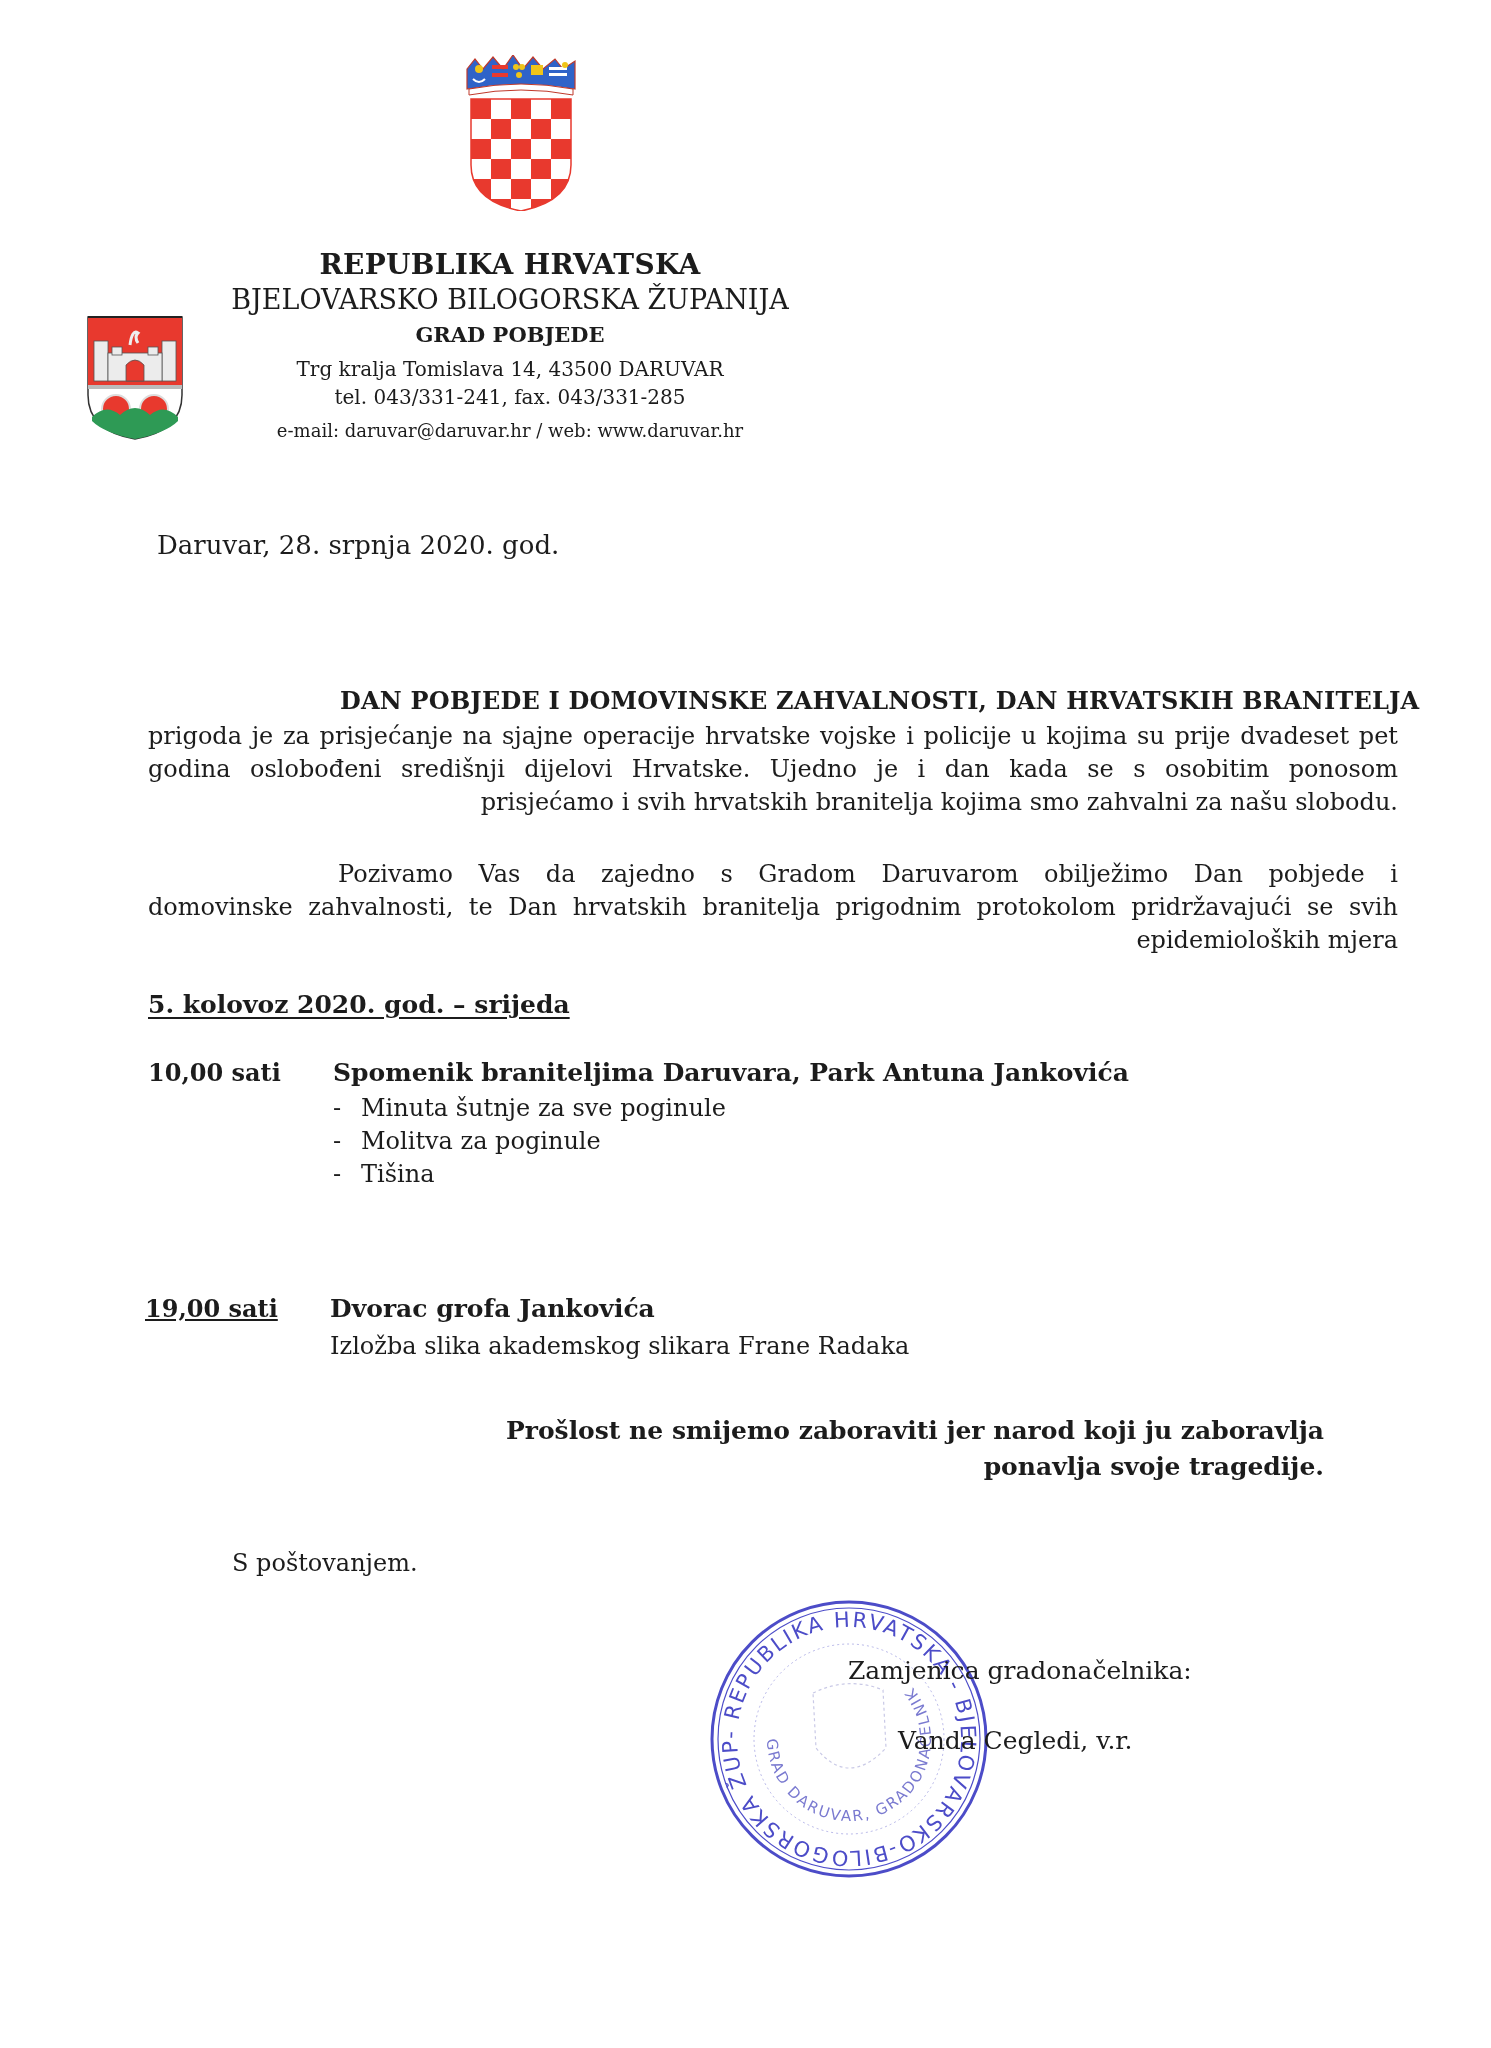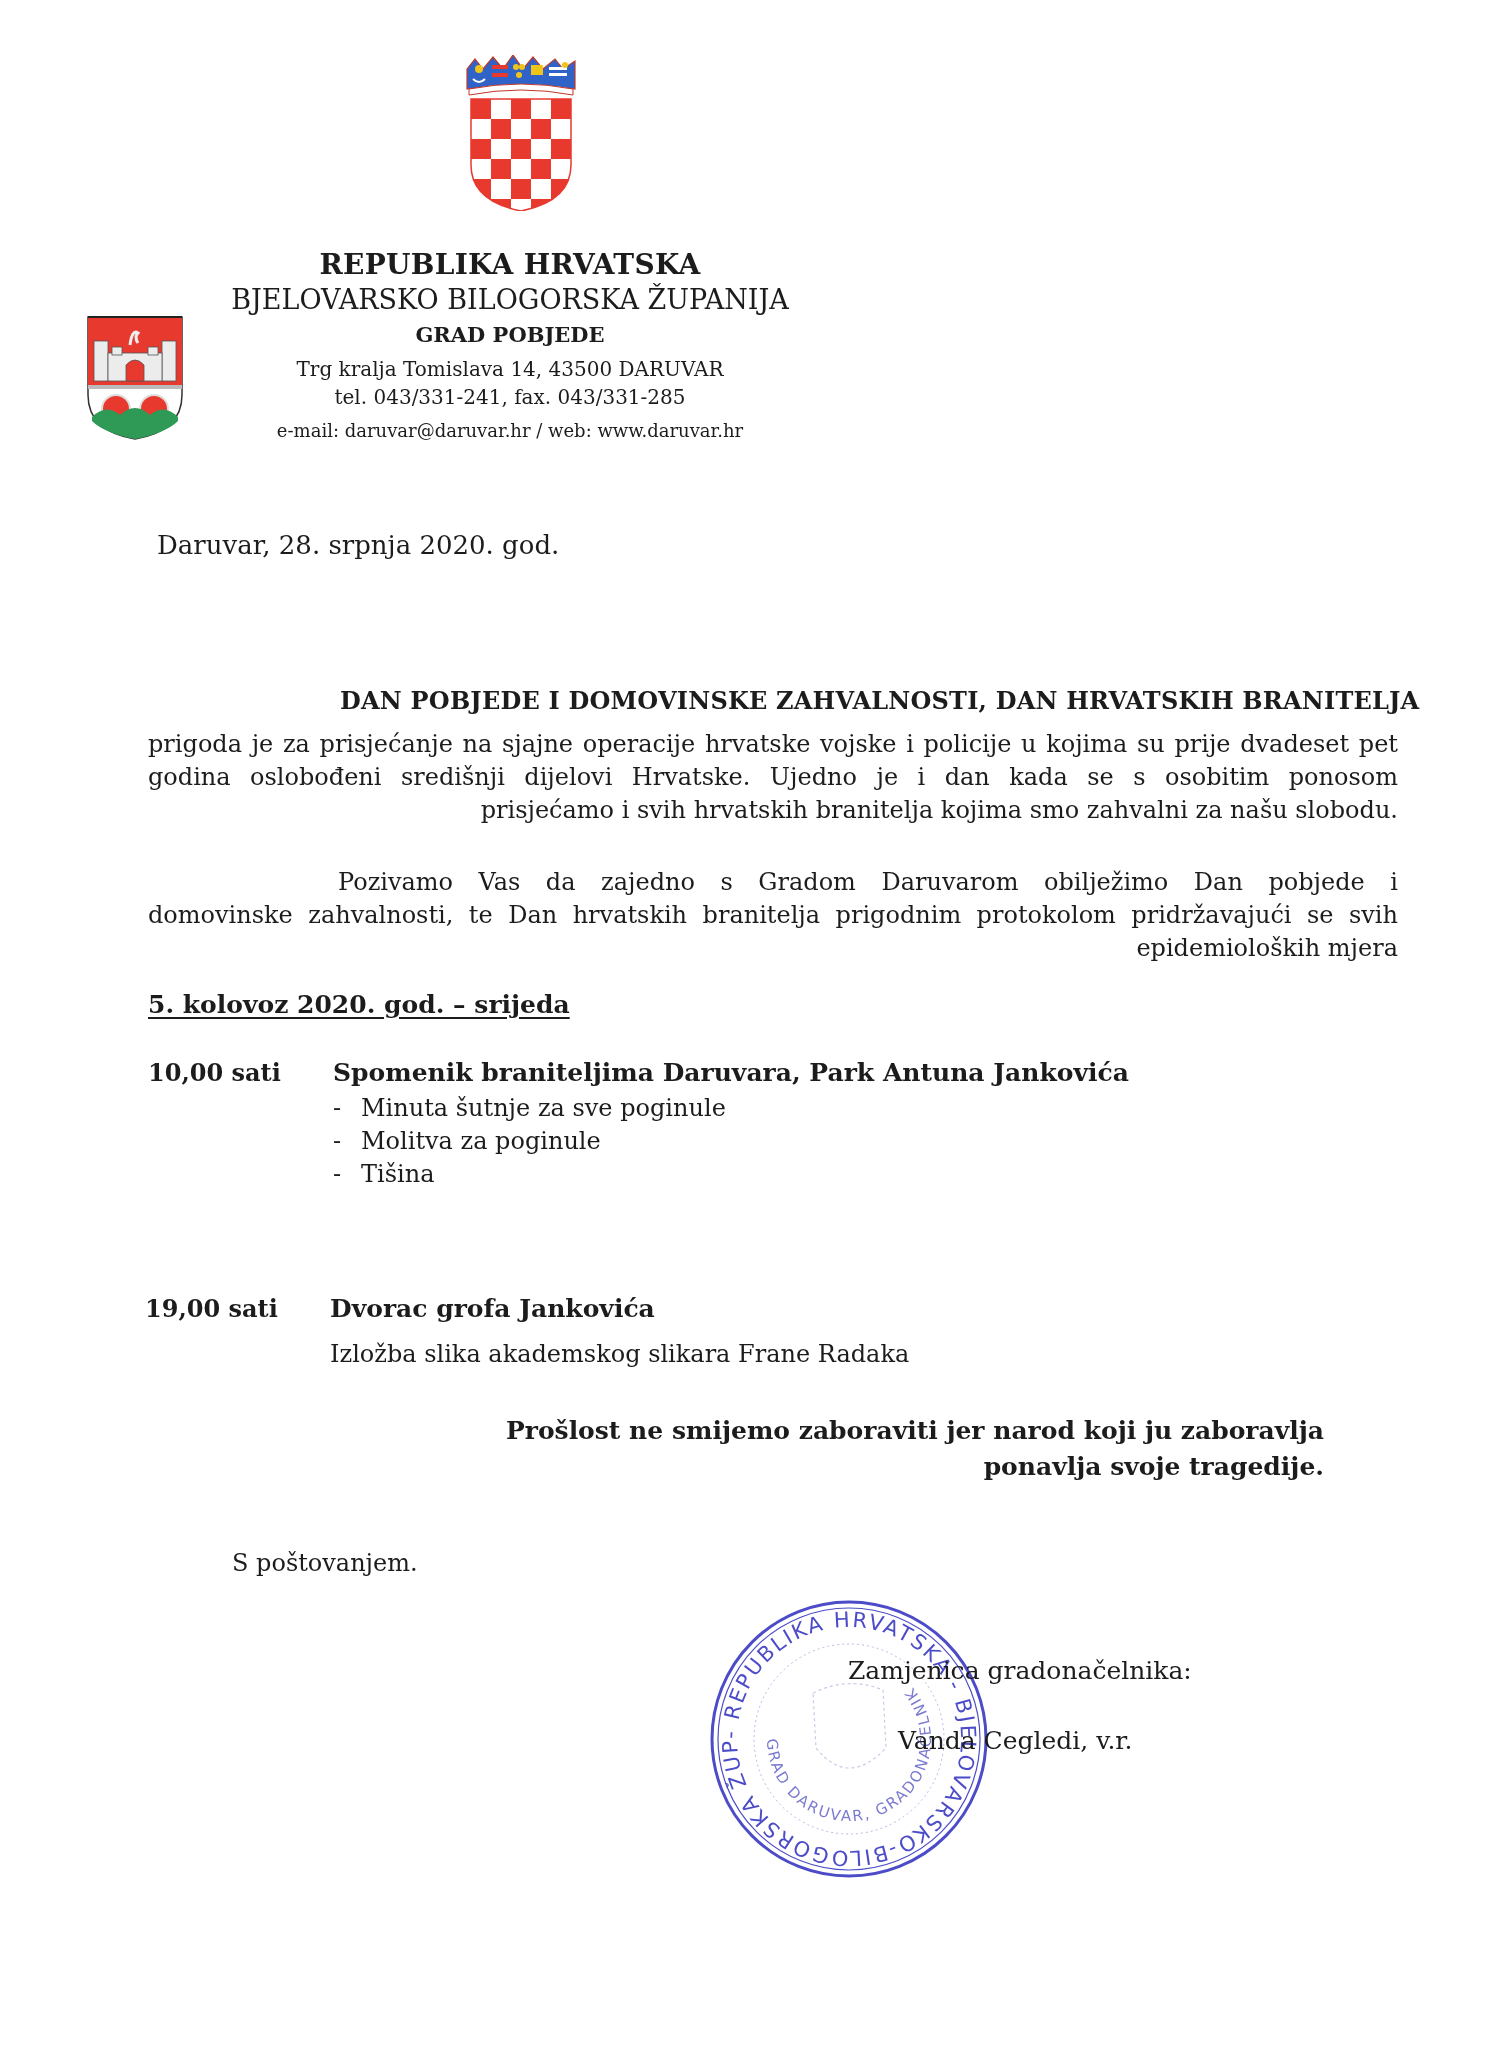--- a/index.html
+++ b/index.html
@@ -6,21 +6,21 @@
   body { width:1491px; height:2048px; position:relative; overflow:hidden;
          font-family:"DejaVu Serif","Liberation Serif",serif; color:#1c1c1c; }
   .abs { position:absolute; white-space:nowrap; }
   .hdr { left:230px; width:560px; text-align:center; }
   .hdr-title { top:248px; font-size:28px; font-weight:bold; letter-spacing:0.3px; }
   .hdr-county { top:284px; font-size:27px; }
   .hdr-city { top:322px; font-size:21px; font-weight:bold; }
   .hdr-addr { top:357px; font-size:20px; }
   .hdr-tel { top:385px; font-size:20px; }
   .hdr-mail { top:420px; font-size:18px; }
-  .body-txt { font-size:24px; line-height:33px;margin-top:8px; }
+  .body-txt { font-size:24px; line-height:33px; }
   .just { text-align:justify; text-align-last:justify; }
   .date { left:157px; top:530px; font-size:26px; }
   .headline { left:340px; top:686px; width:1058px; font-size:24px; font-weight:bold; text-align:right; letter-spacing:0.2px; }
   .para { position:absolute; left:148px; width:1250px; }
   .para .line { display:block; white-space:nowrap;text-align:right; }
   .section-date { left:148px; top:990px; font-size:25px; font-weight:bold; text-decoration:underline; text-underline-offset:4px; }
   .time { font-size:24px; font-weight:bold; }
   .venue { font-size:25px; font-weight:bold; }
   .bullets { position:absolute; left:333px; top:1092px; list-style:none; margin:0; padding:0; font-size:24px; }
   .bullets li { height:33px; line-height:33px; white-space:nowrap; }
@@ -133,21 +133,21 @@
 <div class="abs section-date">5. kolovoz 2020. god. – srijeda</div>
 
 <div class="abs time" style="left:148px; top:1058px;">10,00 sati</div>
 <div class="abs venue" style="left:333px; top:1058px;">Spomenik braniteljima Daruvara, Park Antuna Jankovića</div>
 <ul class="bullets">
   <li><span class="dash">-</span><span>Minuta šutnje za sve poginule</span></li>
   <li><span class="dash">-</span><span>Molitva za poginule</span></li>
   <li><span class="dash">-</span><span>Tišina</span></li>
 </ul>
 
-<div class="abs time" style="left:145px; top:1294px;">19,00 sati</div>
+<div class="abs time" style="left:145px; top:1294px;text-decoration:underline;">19,00 sati</div>
 <div class="abs venue" style="left:330px; top:1294px;">Dvorac grofa Jankovića</div>
 <div class="abs body-txt" style="left:330px; top:1330px;">Izložba slika  akademskog slikara Frane Radaka</div>
 
 <div class="abs quote" style="top:1416px;">Prošlost ne smijemo zaboraviti jer narod koji ju zaboravlja</div>
 <div class="abs quote" style="top:1452px;">ponavlja svoje tragedije.</div>
 
 <div class="abs closing">S poštovanjem.</div>
 
 <svg class="stamp" viewBox="0 0 282 282">
   <defs>

